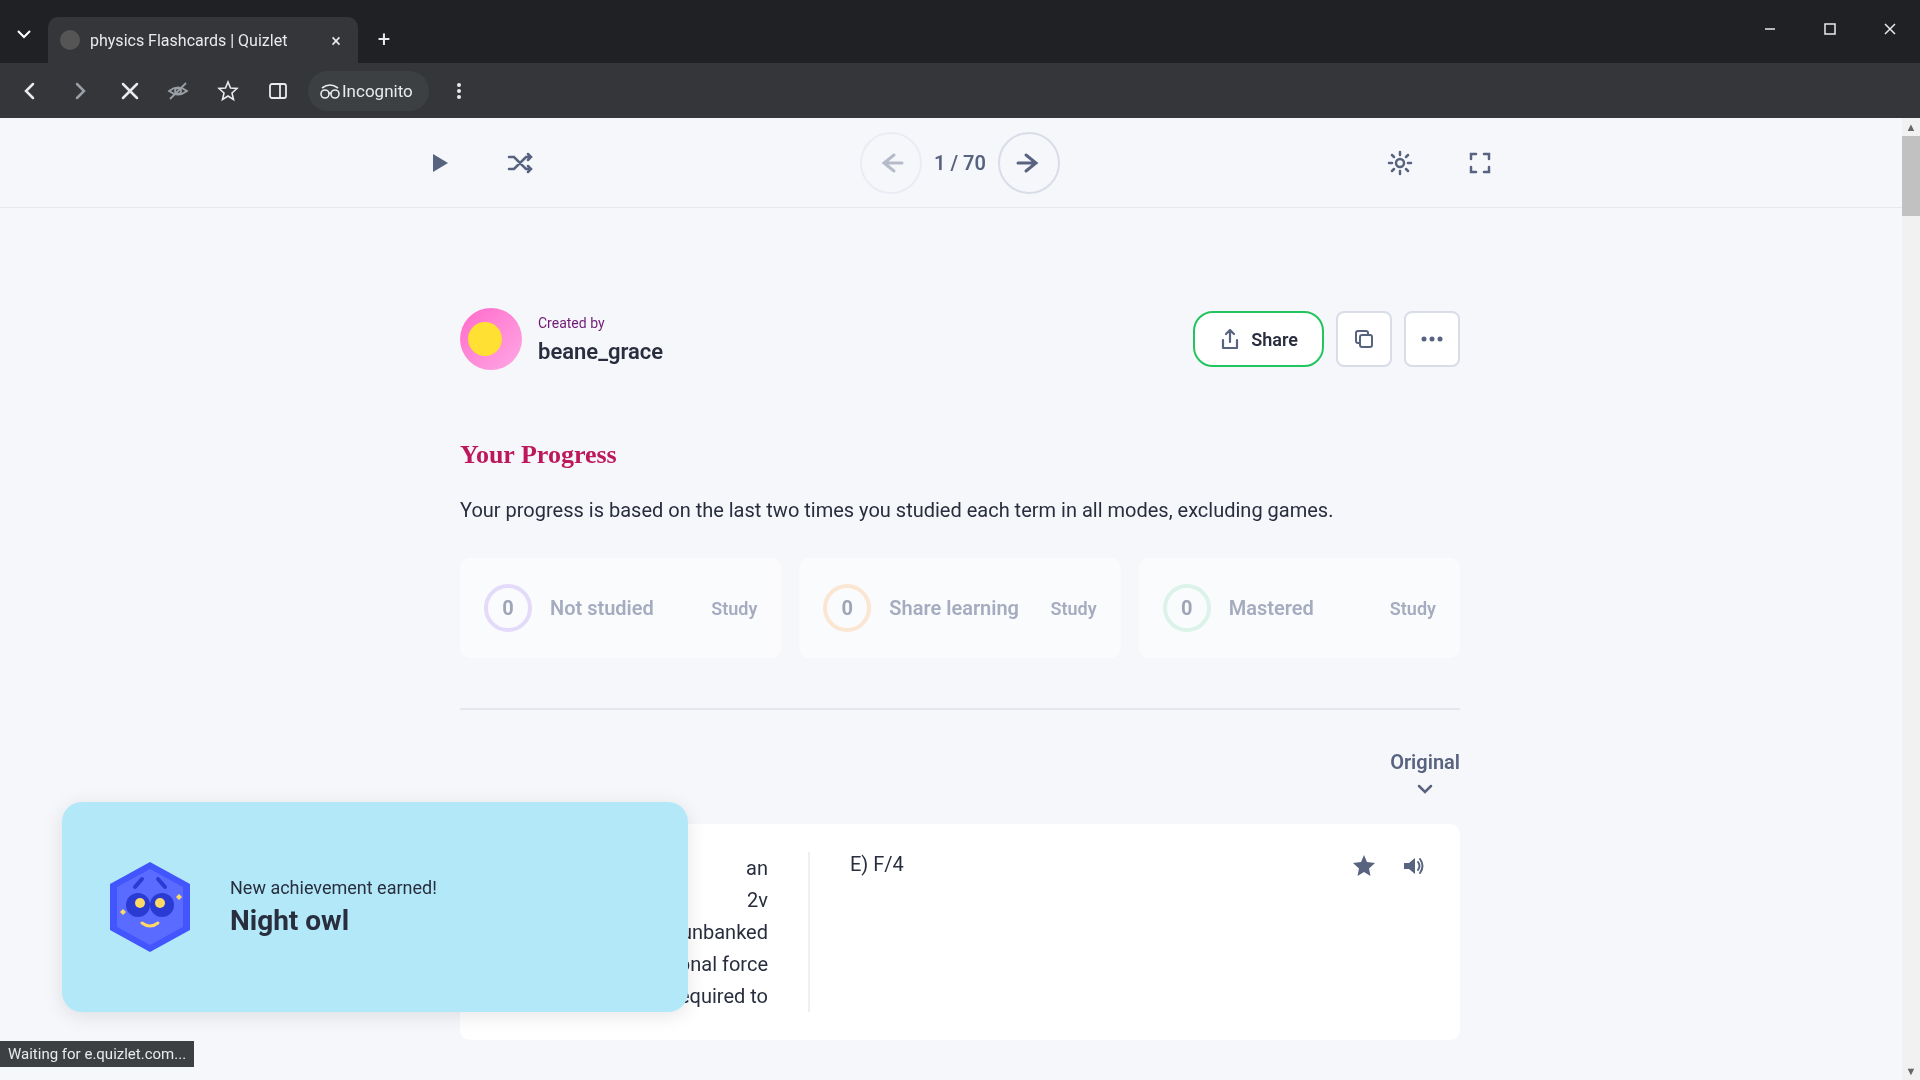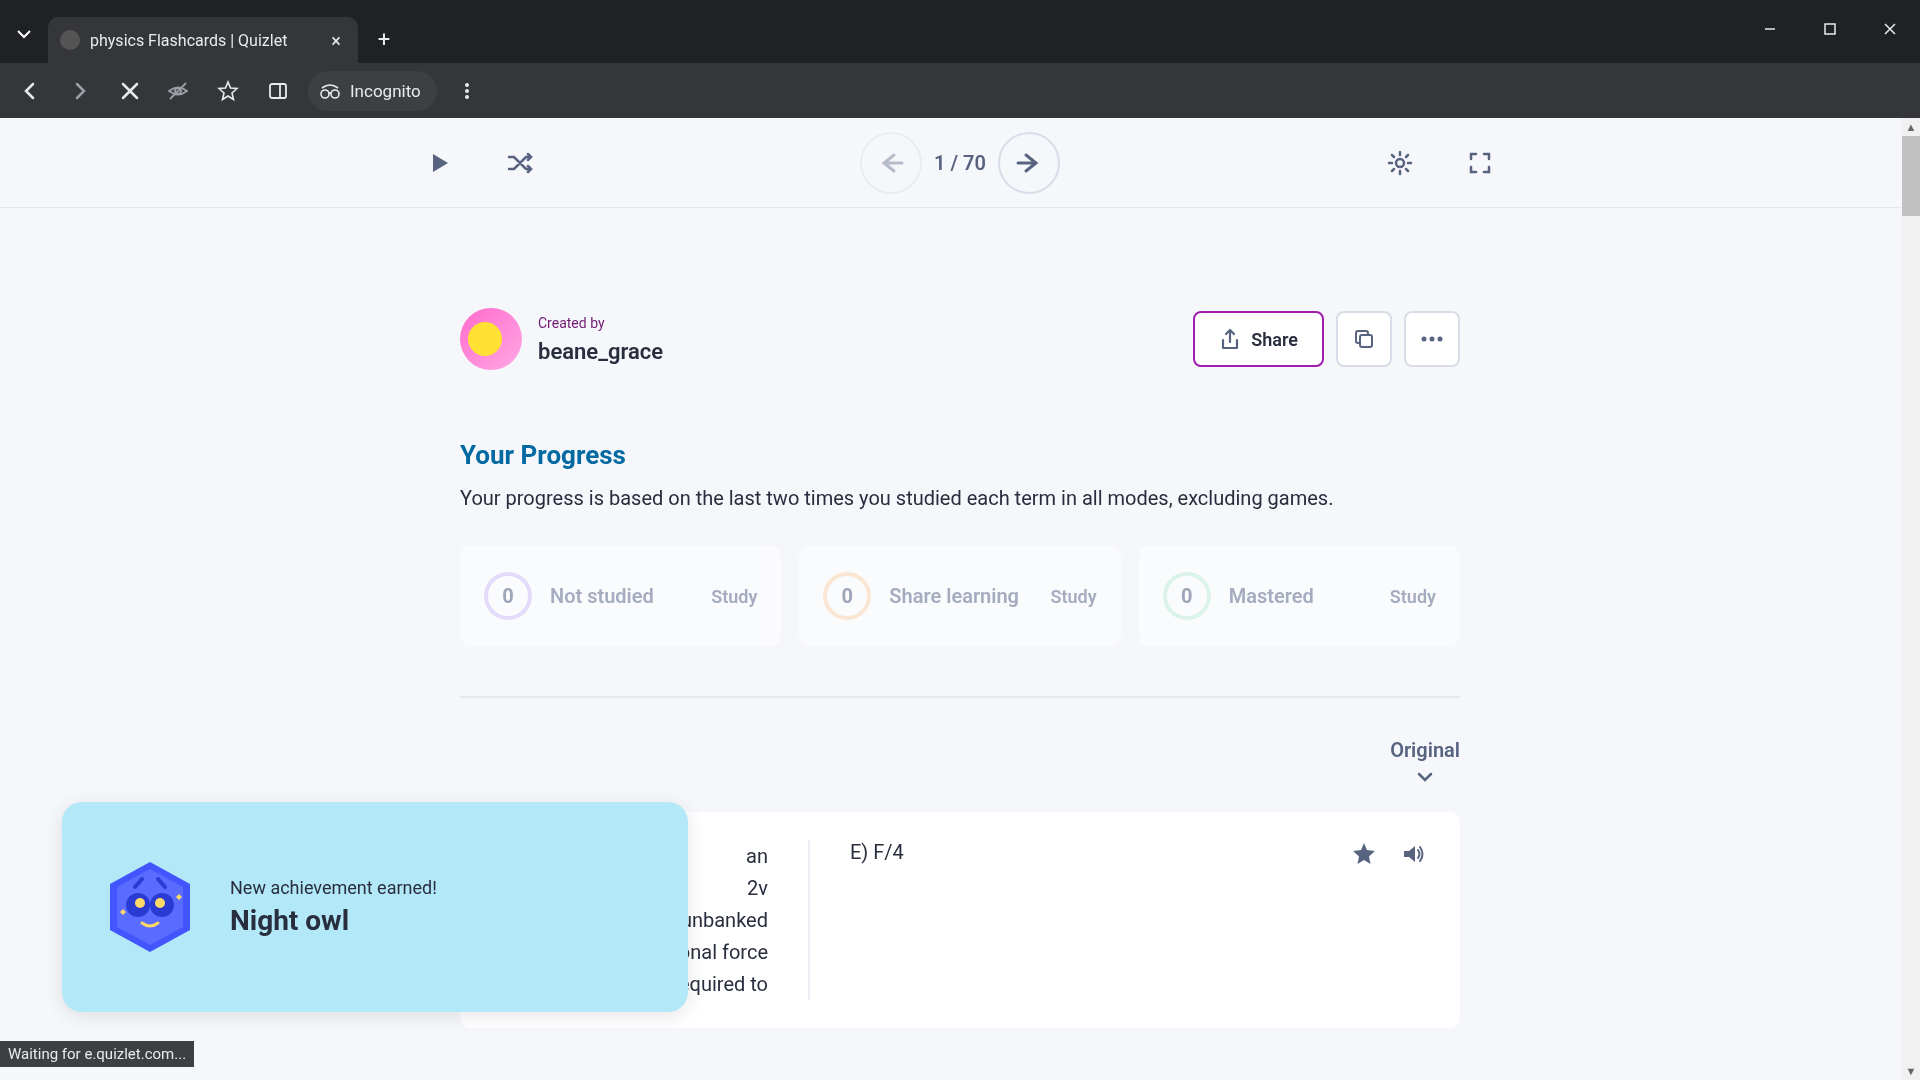--- a/index.html
+++ b/index.html
@@ -17,21 +17,21 @@
 .window-controls { position: absolute; right: 0; top: 0; display: flex; height: 58px; align-items: center; }
 .win-btn { width: 60px; height: 40px; display: flex; align-items: center; justify-content: center; color: #e8eaed; cursor: pointer; }
 
 .addr-bar { background: #35363a; height: 60px; display: flex; align-items: center; padding: 0 8px; gap: 6px; }
 .nav-btn { width: 44px; height: 44px; display: flex; align-items: center; justify-content: center; color: #9aa0a6; cursor: pointer; border-radius: 50%; }
 .nav-btn.active { color: #e8eaed; }
 .addr-field { flex: 1; height: 42px; background: #202124; border-radius: 21px; display: flex; align-items: center; padding: 0 16px; color: #e8eaed; font-size: 18px; }
 .site-icon { color: #9aa0a6; margin-right: 14px; display: flex; align-items: center; }
 .addr-right { display: flex; align-items: center; gap: 10px; }
 .addr-icon { width: 40px; height: 40px; display: flex; align-items: center; justify-content: center; color: #e8eaed; cursor: pointer; }
-.incognito-pill { background: #3c4043; border-radius: 20px; height: 40px; display: flex; align-items: center; padding: 0 16px 0 10px; color: #e8eaed; font-size: 17px; gap: 8px; }
+.incognito-pill { background: #3c4043; border-radius: 20px; height: 40px; display: flex; align-items: center; padding: 0 16px 0 10px; color: #e8eaed; font-size: 17px; }
 
 
 .page { background: #f6f7fb; height: calc(1080px - 118px); position: relative; overflow: hidden; }
 .scrollbar { position: absolute; right: 0; top: 0; width: 18px; height: 100%; background: #f1f1f1; }
 .scrollbar-thumb { position: absolute; top: 0; width: 100%; height: 80px; background: #c1c1c1; }
 .scrollbar-arrow { position: absolute; width: 18px; height: 18px; display: flex; align-items: center; justify-content: center; color: #666; font-size: 11px; }
 .scrollbar-arrow.up { top: 0; }
 .scrollbar-arrow.down { bottom: 0; }
 
 .content-wrap { max-width: 1040px; margin: 0 auto; padding: 0 20px; }
@@ -48,26 +48,26 @@
 .gear-btn, .fullscreen-btn { width: 40px; height: 40px; display: flex; align-items: center; justify-content: center; cursor: pointer; color: #586380; }
 
 
 .creator-row { display: flex; align-items: center; justify-content: space-between; padding: 100px 0 30px; }
 .creator-left { display: flex; align-items: center; gap: 16px; }
 .avatar { width: 62px; height: 62px; border-radius: 50%; background: linear-gradient(135deg, #ff6bcb, #ffa8e4); position: relative; overflow: hidden; }
 .avatar::after { content: ""; position: absolute; width: 34px; height: 34px; background: #ffe033; border-radius: 50%; left: 8px; top: 14px; }
 .creator-info .created-by { font-size: 14px; color: #701a75; margin-bottom: 8px; }
 .creator-info .username { font-size: 22px; color: #282e3e; font-weight: 600; }
 .creator-right { display: flex; gap: 12px; }
-.share-btn { height: 56px; padding: 0 24px; border: 2px solid #a21caf; border-radius: 8px; display: flex; align-items: center; gap: 10px; cursor: pointer; font-size: 18px; color: #282e3e; font-weight: 600; background: #fff; }
+.share-btn { height: 56px; padding: 0 24px; border: 2px solid #22c55e; border-radius: 20px; display: flex; align-items: center; gap: 10px; cursor: pointer; font-size: 18px; color: #282e3e; font-weight: 600; background: #fff; }
 .icon-btn { width: 56px; height: 56px; border: 2px solid #d9dde8; border-radius: 8px; display: flex; align-items: center; justify-content: center; cursor: pointer; color: #586380; background: #fff; }
 
 
 .progress-section { padding: 40px 0 50px; }
-.progress-title { font-size: 26px; font-weight: 700; color: #0369a1; margin-bottom: 16px; }
+.progress-title { font-size: 26px; font-weight: 700; color: #be185d; margin-bottom: 28px; font-family: Liberation Serif, serif; }
 .progress-desc { font-size: 20px; color: #282e3e; margin-bottom: 36px; }
 .progress-cards { display: flex; gap: 18px; }
 .prog-card { flex: 1; background: #fff; border-radius: 10px; padding: 26px 24px; display: flex; align-items: center; opacity: 0.55; }
 .prog-circle { width: 48px; height: 48px; border-radius: 50%; border: 4px solid; display: flex; align-items: center; justify-content: center; font-size: 20px; font-weight: 700; margin-right: 18px; }
 .prog-circle.purple { border-color: #d4c5f9; color: #586380; }
 .prog-circle.orange { border-color: #ffd9b3; color: #586380; }
 .prog-circle.green { border-color: #c5f0d9; color: #586380; }
 .prog-label { flex: 1; font-size: 20px; color: #646f90; font-weight: 600; }
 .prog-study { font-size: 18px; color: #646f90; font-weight: 600; cursor: pointer; }
 

